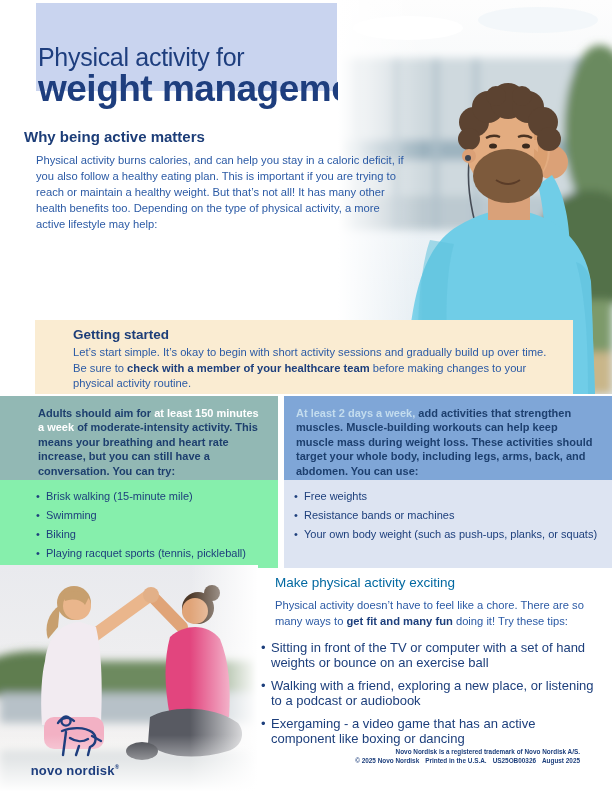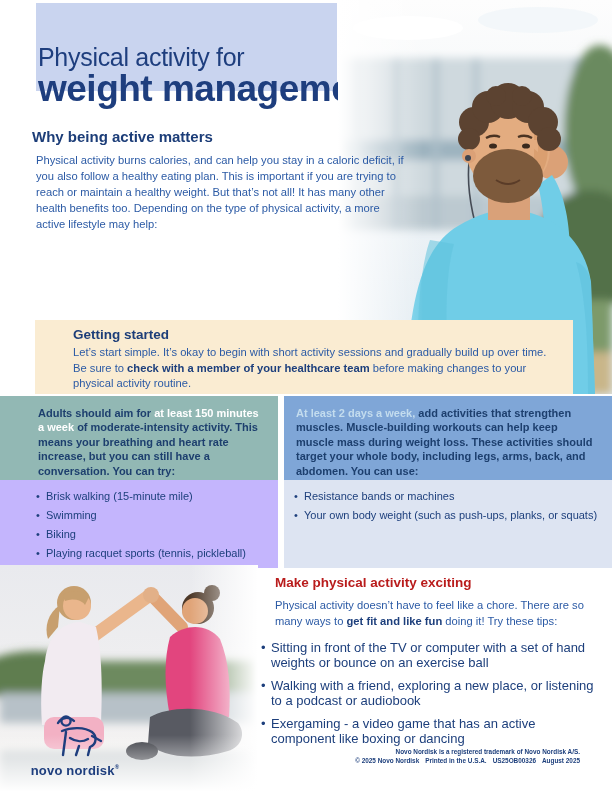--- a/index.html
+++ b/index.html
@@ -7,52 +7,52 @@
         font-family:"Liberation Sans",sans-serif;-webkit-font-smoothing:antialiased;}
   .abs{position:absolute;}
 
   
   .header-box{left:36px;top:3px;width:301px;height:88px;background:#c9d4ef;}
   .title{left:38px;top:44px;width:560px;color:#1e3e7e;line-height:1.04;}
   .title .t1{font-size:25px;font-weight:400;letter-spacing:-0.3px;}
   .title .t2{font-size:37px;font-weight:700;letter-spacing:-0.5px;}
 
   
-  .why-heading{left:32px;top:128px;font-size:15px;font-weight:700;color:#1c3d78;}
+  .why-heading{left:24px;top:128px;font-size:15px;font-weight:700;color:#1c3d78;}
   .why-para{left:36px;top:152px;width:372px;font-size:11.2px;line-height:16px;color:#2b5aa5;}
   ul.blist{list-style:none;margin:0;padding:0;}
   ul.blist li{position:relative;padding-left:10px;color:#1d3f7c;}
   ul.blist li::before{content:"•";position:absolute;left:0;top:0;}
   .why-bullets{left:36px;top:241px;width:390px;font-size:11.2px;}
   .why-bullets li{margin-bottom:5px;line-height:11.5px;}
 
   
   .cream-box{left:35px;top:320px;width:538px;height:74px;background:#faecd2;box-sizing:border-box;
              padding:7px 24px 12px 38px;}
   .gs-heading{font-size:13.5px;font-weight:700;color:#1c3d78;margin:0 0 3px 0;}
   .gs-text{font-size:11.2px;line-height:15.5px;color:#2b5aa5;margin:0;}
   .gs-text b{color:#1d3f7c;}
 
   
   .col-left-top{left:0;top:396px;width:278px;height:84px;background:#92b8b4;box-sizing:border-box;
                 padding:10px 12px 0 38px;}
-  .col-left-list{left:0;top:480px;width:278px;height:88px;background:#c4b5fd;box-sizing:border-box;
+  .col-left-list{left:0;top:480px;width:278px;height:88px;background:#86efac;box-sizing:border-box;
                  padding:10px 8px 0 36px;}
   .col-right-top{left:284px;top:396px;width:328px;height:84px;background:#7fa6d7;box-sizing:border-box;
                  padding:10px 14px 0 12px;}
   .col-right-list{left:284px;top:480px;width:328px;height:88px;background:#dde4f2;box-sizing:border-box;
                   padding:10px 6px 0 10px;}
   .box-text{font-size:11px;font-weight:700;line-height:14.4px;color:#1d3f6e;margin:0;}
   .box-text .hl-white{color:#ffffff;}
   .box-text .hl-blue{color:#c3dcee;}
   .col-list{font-size:11px;}
   .col-list li{margin-bottom:7px;line-height:12px;}
 
   
-  .exc-heading{left:275px;top:575px;font-size:13.5px;font-weight:700;color:#b91c1c;}
+  .exc-heading{left:275px;top:575px;font-size:13.5px;font-weight:400;color:#0369a1;}
   .exc-para{left:275px;top:598px;width:332px;font-size:11.2px;line-height:15.5px;color:#2b5aa5;}
   .exc-para b{color:#1d3f7c;}
   .exc-bullets{left:261px;top:641px;width:336px;font-size:13px;}
   .exc-bullets li{margin-bottom:9px;line-height:14.5px;}
 
   
   .photo-top{left:338px;top:0;width:274px;height:394px;}
   .photo-bottom{left:0;top:565px;width:258px;height:227px;}
 
   
@@ -165,20 +165,21 @@
       <li>Biking</li>
       <li>Playing racquet sports (tennis, pickleball)</li>
     </ul>
   </div>
 
   <div class="abs col-right-top">
     <p class="box-text"><span class="hl-blue">At least 2 days a week,</span><span> add activities that strengthen muscles. Muscle-building workouts can help keep muscle mass during weight loss. These activities should target your whole body, including legs, arms, back, and abdomen. You can use:</span></p>
   </div>
   <div class="abs col-right-list">
     <ul class="blist col-list">
+      <li>Free weights</li>
       <li>Resistance bands or machines</li>
       <li>Your own body weight (such as push-ups, planks, or squats)</li>
     </ul>
   </div>
 
   <div class="abs photo-bottom">
     <svg width="258" height="227" viewBox="0 0 258 227">
       <defs>
         <linearGradient id="sky2" x1="0" y1="0" x2="0" y2="1">
           <stop offset="0" stop-color="#e9eaee"></stop>
@@ -222,21 +223,21 @@
         <path d="M170,72 C186,58 208,59 220,74 C229,96 231,122 229,152 L170,152 C164,120 164,94 170,72 Z" fill="#e2457e"></path>
         <path d="M150,152 C170,140 215,140 238,158 C246,168 242,182 228,186 C195,196 160,192 148,178 Z" fill="#585a62"></path>
         <ellipse cx="142" cy="186" rx="16" ry="9" fill="#3d3f46"></ellipse>
       </g>
       <rect x="190" y="0" width="68" height="227" fill="url(#rfade)"></rect>
       <rect x="0" y="170" width="258" height="57" fill="url(#bfade)"></rect>
     </svg>
   </div>
 
   <div class="abs exc-heading">Make physical activity exciting</div>
-  <div class="abs exc-para"><span>Physical activity doesn’t have to feel like a chore. There are so many ways to </span><b>get fit and like fun</b><span> doing it! Try these tips:</span></div>
+  <div class="abs exc-para"><span>Physical activity doesn’t have to feel like a chore. There are so many ways to </span><b>get fit and many fun</b><span> doing it! Try these tips:</span></div>
   <ul class="abs blist exc-bullets">
     <li>Sitting in front of the TV or computer with a set of hand weights or bounce on an exercise ball</li>
     <li>Walking with a friend, exploring a new place, or listening to a podcast or audiobook</li>
     <li>Exergaming - a video game that has an active component like boxing or dancing</li>
   </ul>
 
   <div class="abs logo">
     <svg width="60" height="44" viewBox="0 0 60 44">
       <g fill="none" stroke="#1e3e7e" stroke-width="2.4" stroke-linecap="round" stroke-linejoin="round">
         <circle cx="21" cy="7" r="4.6"></circle>

